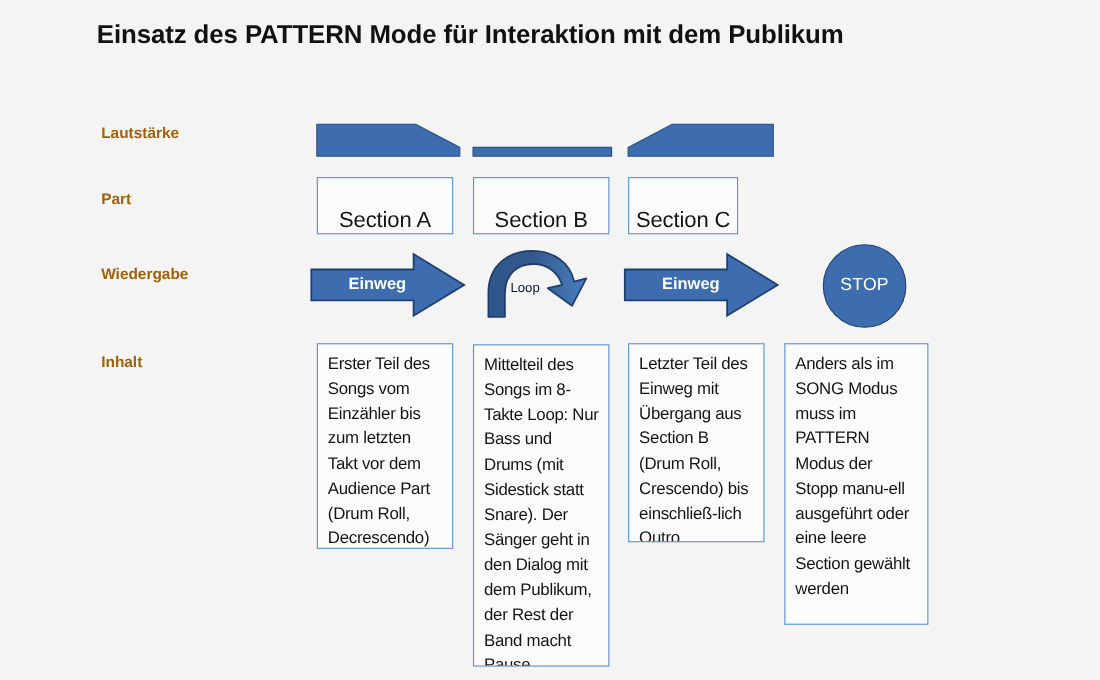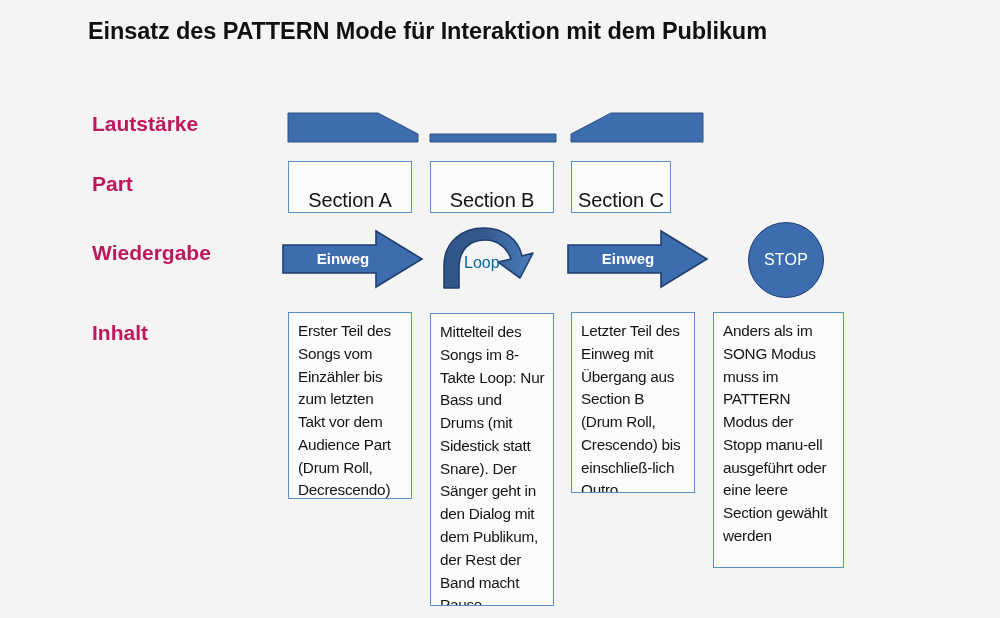--- a/index.html
+++ b/index.html
@@ -28,23 +28,23 @@
     font-size: 23.5px;
     font-weight: bold;
     letter-spacing: -0.1px;
     white-space: nowrap;
     color: #111111;
   }
 
   
   .row-label {
     position: absolute;
-    font-size: 21px;
+    font-size: 14px;
     font-weight: bold;
-    color: #be185d;
+    color: #a16207;
     white-space: nowrap;
   }
   .lbl-lautstaerke { left: 92px;  top: 112px; }
   .lbl-part        { left: 92px;  top: 172px; }
   .lbl-wiedergabe  { left: 92px;  top: 241px; }
   .lbl-inhalt      { left: 92px;  top: 321px; }
 
   
   .vol {
     position: absolute;
@@ -76,22 +76,22 @@
   .arrow-label {
     position: absolute;
     font-size: 15px;
     font-weight: bold;
     color: #ffffff;
     white-space: nowrap;
     pointer-events: none;
   }
   .loop-label {
     position: absolute;
-    font-size: 16px;
-    color: #0369a1;
+    font-size: 12px;
+    color: #0f172a;
     white-space: nowrap;
     pointer-events: none;
   }
   .stop-wrap {
     position: absolute;
     left: 748px;
     top: 222px;
     width: 76px;
     height: 76px;
   }

